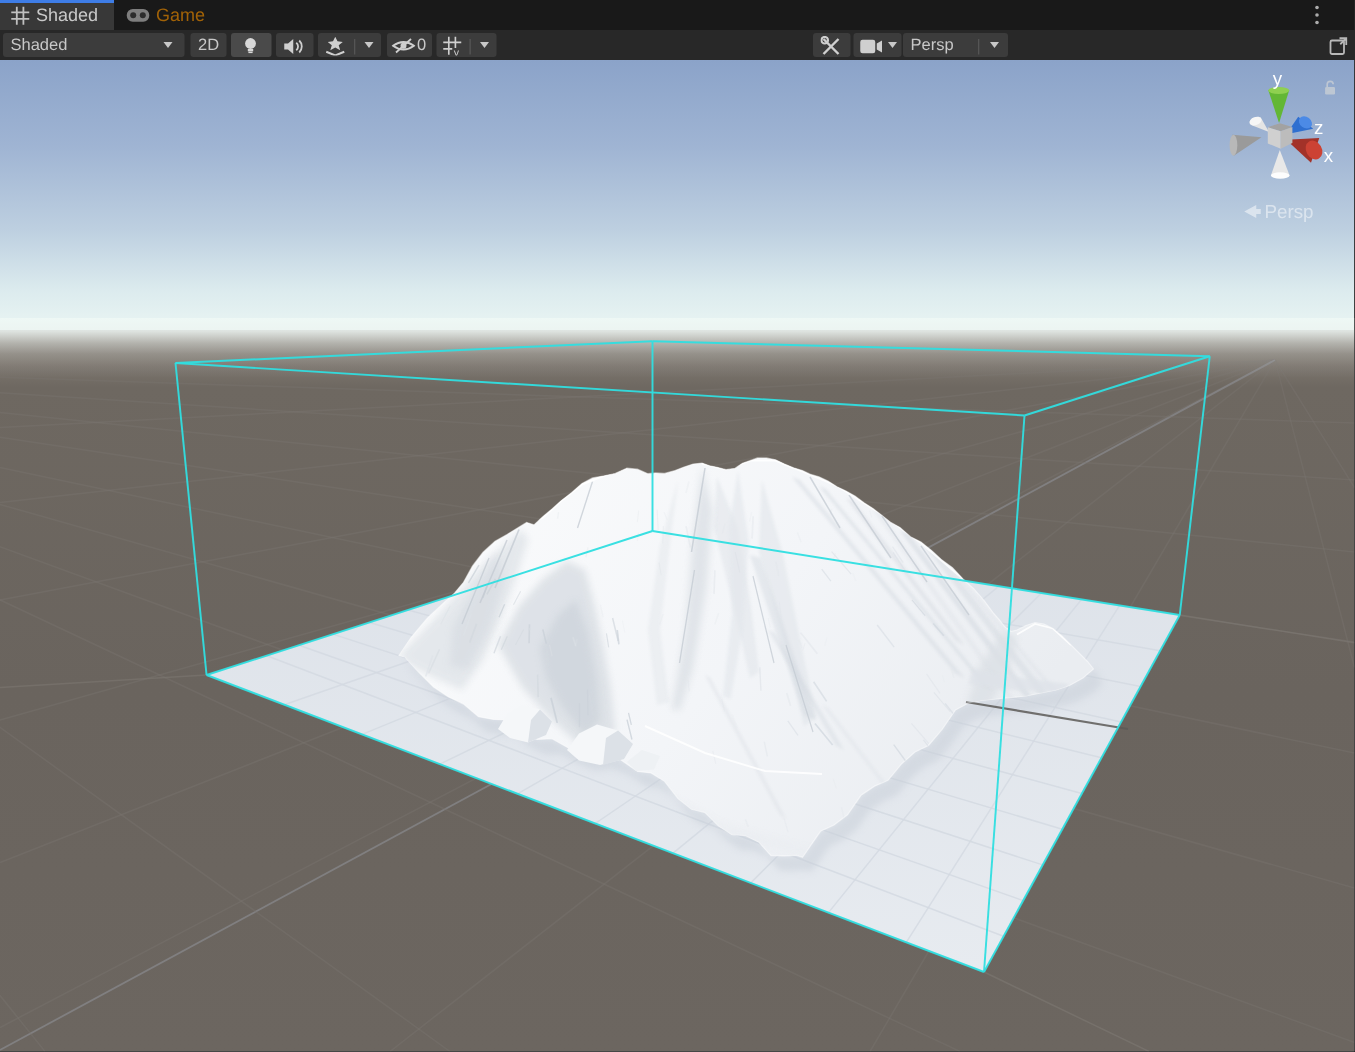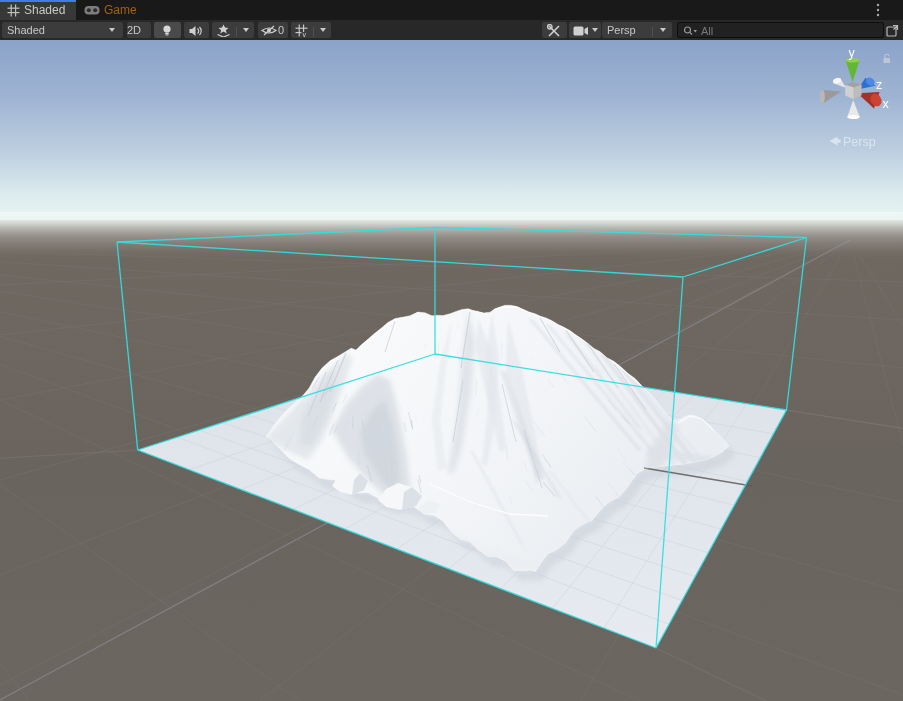--- a/index.html
+++ b/index.html
@@ -334,21 +334,21 @@
       </svg>
 <div class="tabtxt" style="left:104px;color:#a16207">Game</div>
 <svg style="position:absolute;left:875px;top:3px" width="6" height="15" viewBox="0 0 6 15">
 <circle cx="3" cy="2" r="1.2" fill="#ababab"></circle>
         <circle cx="3" cy="7" r="1.2" fill="#ababab"></circle>
         <circle cx="3" cy="12" r="1.2" fill="#ababab"></circle>
       </svg>
 </div>
 <div class="toolbar">
 <div class="btn" style="left:2px;width:121px"><span style="margin-left:5px">Shaded</span><span class="tri" style="right:8px"></span></div>
-<div class="btn" style="left:127px;width:24px;">2D</div>
+<div class="btn" style="left:127px;width:24px;text-align:center">2D</div>
 <div class="btn" style="left:154px;width:27px;background:#4a4a4a">
 <svg style="position:absolute;left:7px;top:2px" width="12" height="12" viewBox="0 0 12 12">
 <circle cx="6" cy="5" r="3.6" fill="#d8d8d8"></circle>
           <rect x="4.2" y="8.6" width="3.6" height="1.6" fill="#d8d8d8"></rect>
           <rect x="4.6" y="10.4" width="2.8" height="1" fill="#d8d8d8"></rect>
         </svg>
       </div>
 <div class="btn" style="left:184px;width:25px">
 <svg style="position:absolute;left:5px;top:2.5px" width="14" height="12" viewBox="0 0 14 12">
 <polygon points="0.5,4 3,4 6.5,1 6.5,11 3,8 0.5,8" fill="#cfcfcf"></polygon>
@@ -396,25 +396,17 @@
 <div class="btn" style="left:569px;width:32px">
 <svg style="position:absolute;left:4px;top:3.5px" width="16" height="10" viewBox="0 0 16 10">
 <rect x="0.5" y="0.5" width="10" height="9" rx="1.5" fill="#cfcfcf"></rect>
 <polygon points="11.5,3 15,1 15,9 11.5,7" fill="#cfcfcf"></polygon>
         </svg>
 <span class="tri" style="right:3px"></span>
       </div>
 <div class="btn" style="left:602px;width:70px"><span style="margin-left:5px">Persp</span>
 <span style="position:absolute;left:49px;top:1px;color:#555;font-size:11px">|</span>
 <span class="tri" style="right:6px"></span></div>
-<div class="btn" style="left:677px;width:207px;background:#212121;border:1px solid #0d0d0d">
-<svg style="position:absolute;left:5px;top:3px" width="14" height="10" viewBox="0 0 14 10">
-<circle cx="4.5" cy="4" r="3" fill="none" stroke="#9a9a9a" stroke-width="1.2"></circle>
-<line x1="6.8" y1="6.3" x2="9" y2="8.5" stroke="#9a9a9a" stroke-width="1.2"></line>
-<polygon points="10.5,4 14,4 12.2,6.5" fill="#9a9a9a"></polygon>
-        </svg>
-<span style="position:absolute;left:23px;top:0;color:#787878">All</span>
-      </div>
 <svg style="position:absolute;left:886px;top:4px" width="13" height="13" viewBox="0 0 13 13">
 <rect x="1" y="3" width="9" height="9" rx="1" fill="none" stroke="#b8b8b8" stroke-width="1.2"></rect>
 <path d="M7 1.5 h4.5 v4.5 M11.5 1.5 L7.5 5.5" stroke="#b8b8b8" stroke-width="1.2" fill="none"></path>
       </svg>
 </div>
 </div>
 </body></html>

